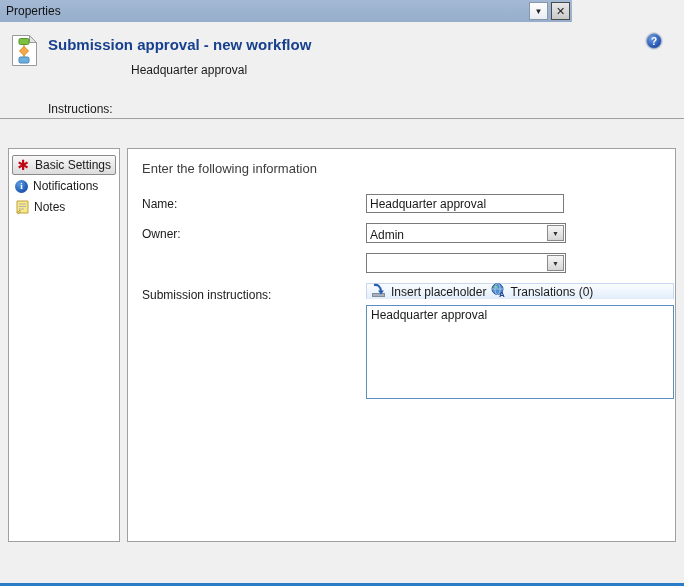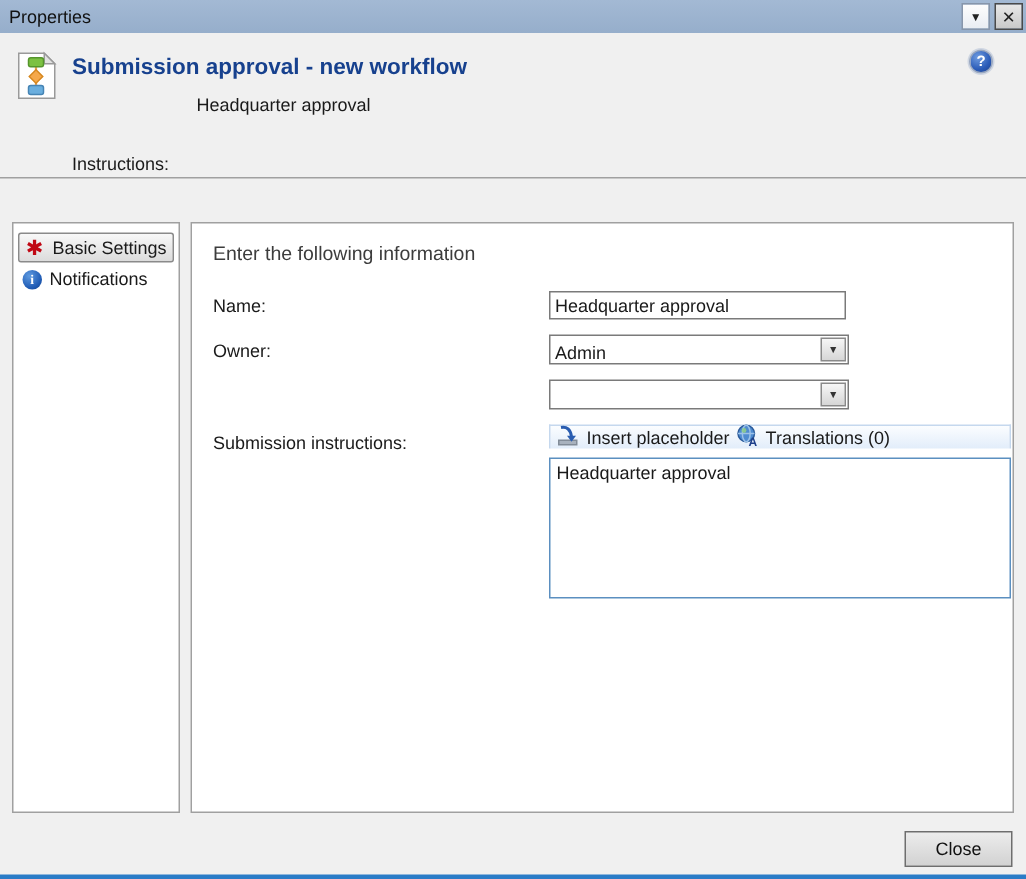--- a/index.html
+++ b/index.html
@@ -7,21 +7,21 @@
 
   .dialog {
     position: relative;
     width: 684px; height: 586px;
     background: #f0f0f0;
     overflow: hidden;
   }
 
   
   .titlebar {
-    position: absolute; left: 0; top: 0; width: 684px; height: 22px;
+    position: absolute; left: 0; top: 0; width: 572px; height: 22px;
     background: linear-gradient(#a3b9d4, #96aecb);
     display: flex; align-items: center;
     padding-left: 6px;
     font-size: 12px; color: #111;
   }
   .titlebar-buttons { position: absolute; right: 2px; top: 2px; display: flex; gap: 3px; }
   .tb-btn {
     width: 19px; height: 18px;
     display: flex; align-items: center; justify-content: center;
     font-size: 8px; color: #222; cursor: default;
@@ -175,20 +175,32 @@
   <div class="divider"></div>
 
   <div class="sidebar">
     <div class="side-item selected">
       <span class="icon-asterisk">✱</span>
       <span>Basic Settings</span>
     </div>
     <div class="side-item">
       <span class="icon-info">i</span>
       <span>Notifications</span>
+    </div>
+    <div class="side-item">
+      <span style="width:14px; display:flex; justify-content:center;">
+        <svg width="13" height="14" viewBox="0 0 13 14">
+          <path d="M1 1 h11 v12 l-3 0 -8 0 z" fill="#f7e88a" stroke="#c0a23c"></path>
+          <path d="M1 13 l3 -3 v3 z" fill="#fdf6c8" stroke="#c0a23c"></path>
+          <line x1="3" y1="4" x2="10" y2="4" stroke="#b0b0b0"></line>
+          <line x1="3" y1="6.5" x2="10" y2="6.5" stroke="#b0b0b0"></line>
+          <line x1="3" y1="9" x2="8" y2="9" stroke="#b0b0b0"></line>
+        </svg>
+      </span>
+      <span>Notes</span>
     </div>
   </div>
 
   <div class="main">
     <div class="main-heading">Enter the following information</div>
 
     <div class="f-label lbl-name">Name:</div>
     <input class="text-input" type="text" value="Headquarter approval" style="">
 
     <div class="f-label lbl-owner">Owner:</div>
@@ -228,16 +240,15 @@
             <circle cx="6" cy="5" r="1.6" fill="#8fd08a" opacity="0.85"></circle>
             <text x="9" y="15" font-size="8" font-weight="bold" fill="#1d3f8a" font-family="Liberation Sans, sans-serif">A</text>
           </svg>
         </span>
         <span>Translations (0)</span>
       </div>
     </div>
     <textarea class="editor-textarea" style="">Headquarter approval</textarea>
   </div>
 
-  <button class="close-btn">Close</button>
   <div class="bottom-edge"></div>
 
 </div>
 
 </body></html>

